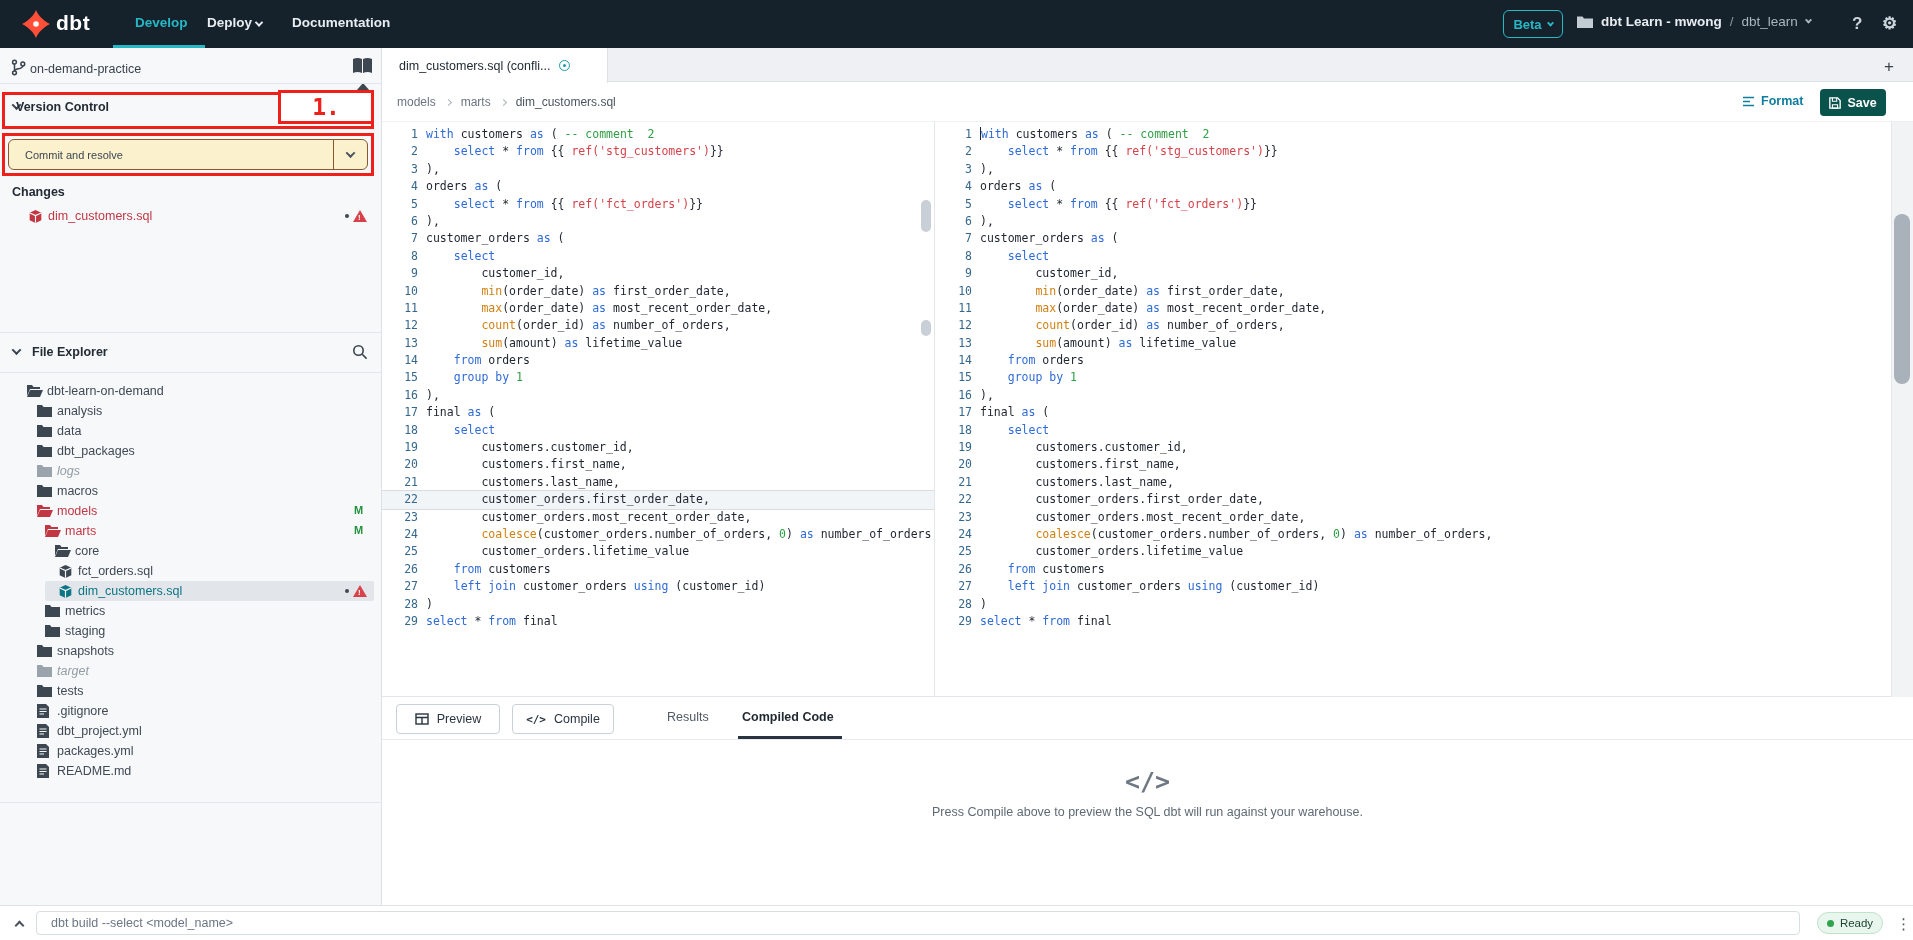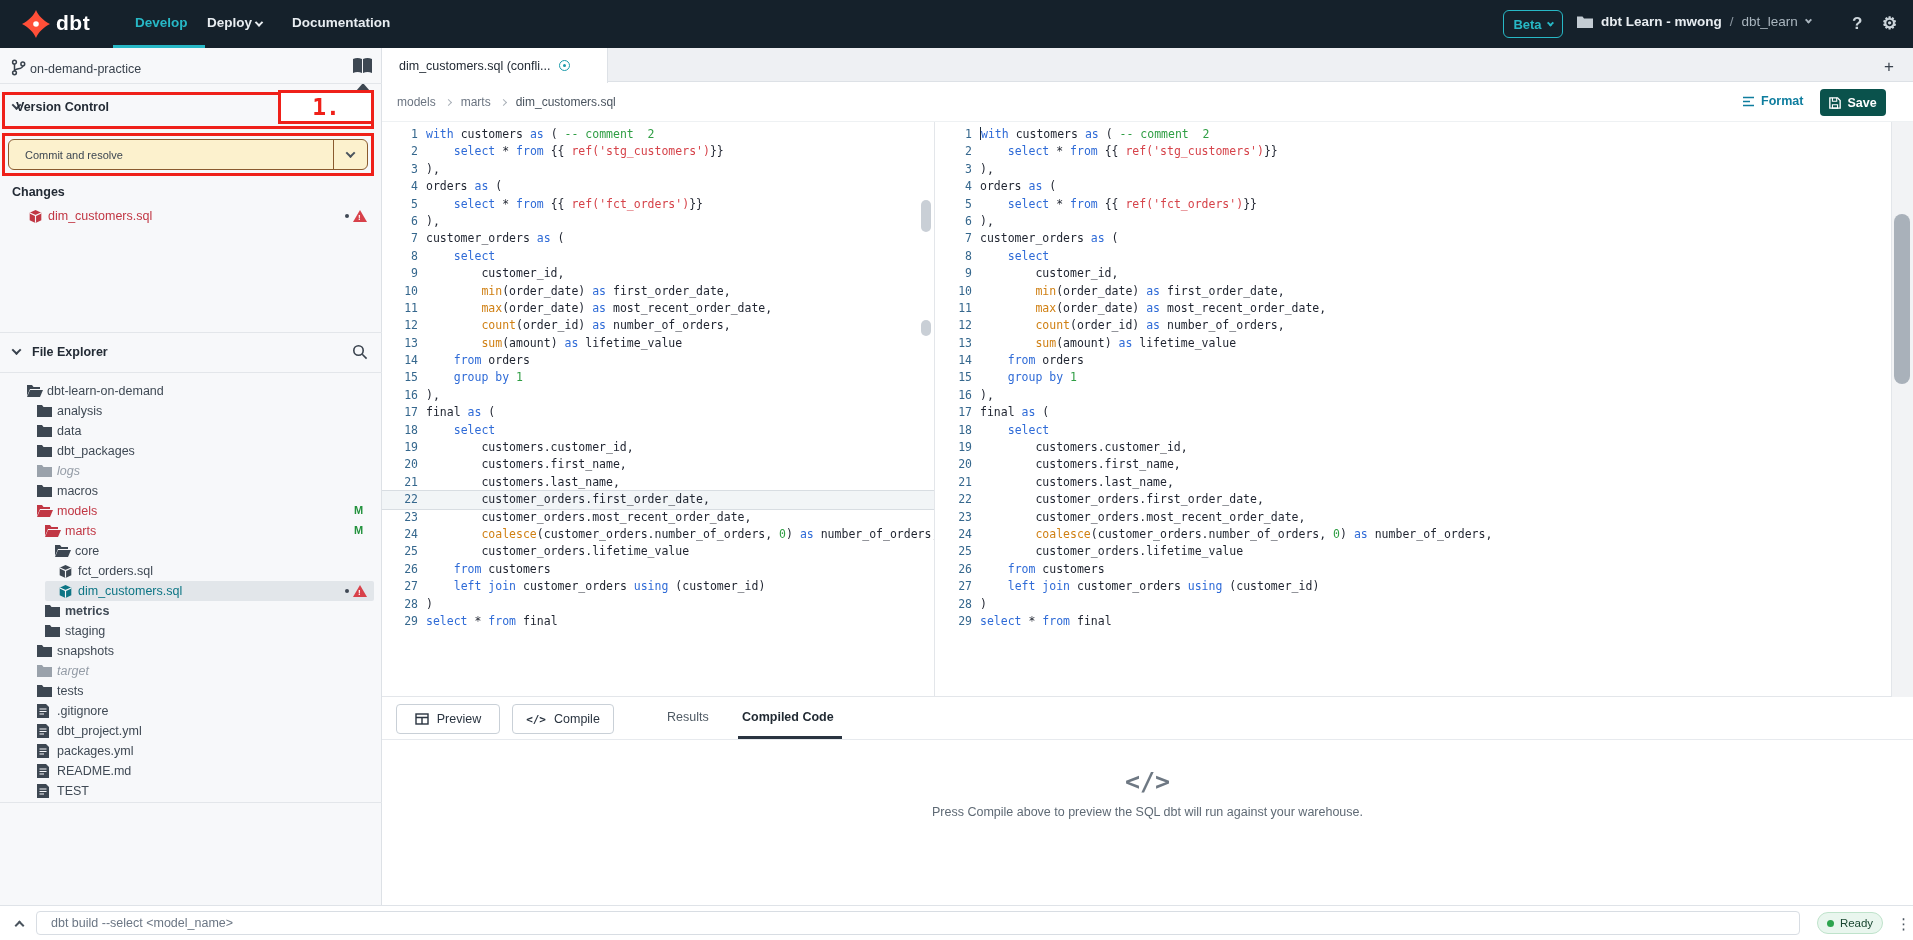--- a/index.html
+++ b/index.html
@@ -281,21 +281,21 @@
         <span class="ico" style="left:58px">
           <svg width="15" height="15" viewBox="0 0 16 16">
             <path d="M8 1l6.2 3v8L8 15 1.8 12V4z" fill="#0d7585"></path>
             <path d="M2 4.2L8 7l6-2.8M8 7v7.6" stroke="#f7f8fa" stroke-width="1.2" fill="none"></path>
           </svg>
         </span>
         <span class="lab" style="left:78px">dim_customers.sql</span>
         <span class="dot-mark" style="top:8px"></span>
         <span class="warn" style="top:4px"></span>
       </div>
-      <div class="tree-row" style="top: 553px; font-weight: bold;">
+      <div class="tree-row" style="top: 553px;">
         <span class="ico" style="left:45px">
           <svg width="15" height="13" viewBox="0 0 15 13">
             <path d="M0 1h5l1.5 2H15v10H0z" fill="#3d4752"></path>
           </svg>
         </span>
         <span class="lab" style="left:65px">metrics</span>
       </div>
       <div class="tree-row" style="top: 573px;">
         <span class="ico" style="left:45px">
           <svg width="15" height="13" viewBox="0 0 15 13">
@@ -356,29 +356,20 @@
         <span class="lab" style="left:57px">packages.yml</span>
       </div>
       <div class="tree-row" style="top: 713px;">
         <span class="ico" style="left:37px">
           <svg width="12" height="14" viewBox="0 0 12 14">
             <path d="M0 0h9l3 3v11H0z" fill="#3d4752"></path>
             <path d="M2.5 5h7M2.5 7.5h7M2.5 10h4.5" stroke="#f7f8fa" stroke-width="1.1"></path>
           </svg>
         </span>
         <span class="lab" style="left:57px">README.md</span>
-      </div>
-      <div class="tree-row" style="top: 733px;">
-        <span class="ico" style="left:37px">
-          <svg width="12" height="14" viewBox="0 0 12 14">
-            <path d="M0 0h9l3 3v11H0z" fill="#3d4752"></path>
-            <path d="M2.5 5h7M2.5 7.5h7M2.5 10h4.5" stroke="#f7f8fa" stroke-width="1.1"></path>
-          </svg>
-        </span>
-        <span class="lab" style="left:57px">TEST</span>
       </div>
     </div>
   <div class="abs sb-row-border" style="top:754px"></div>
 </div>
 
 <div class="abs anno" style="left:2px;top:92px;width:372px;height:37px"></div>
 <div class="abs anno" style="left:2px;top:133px;width:372px;height:43px"></div>
 <div class="abs anno-label">1.</div>
 
 <div class="abs tabbar"></div>

